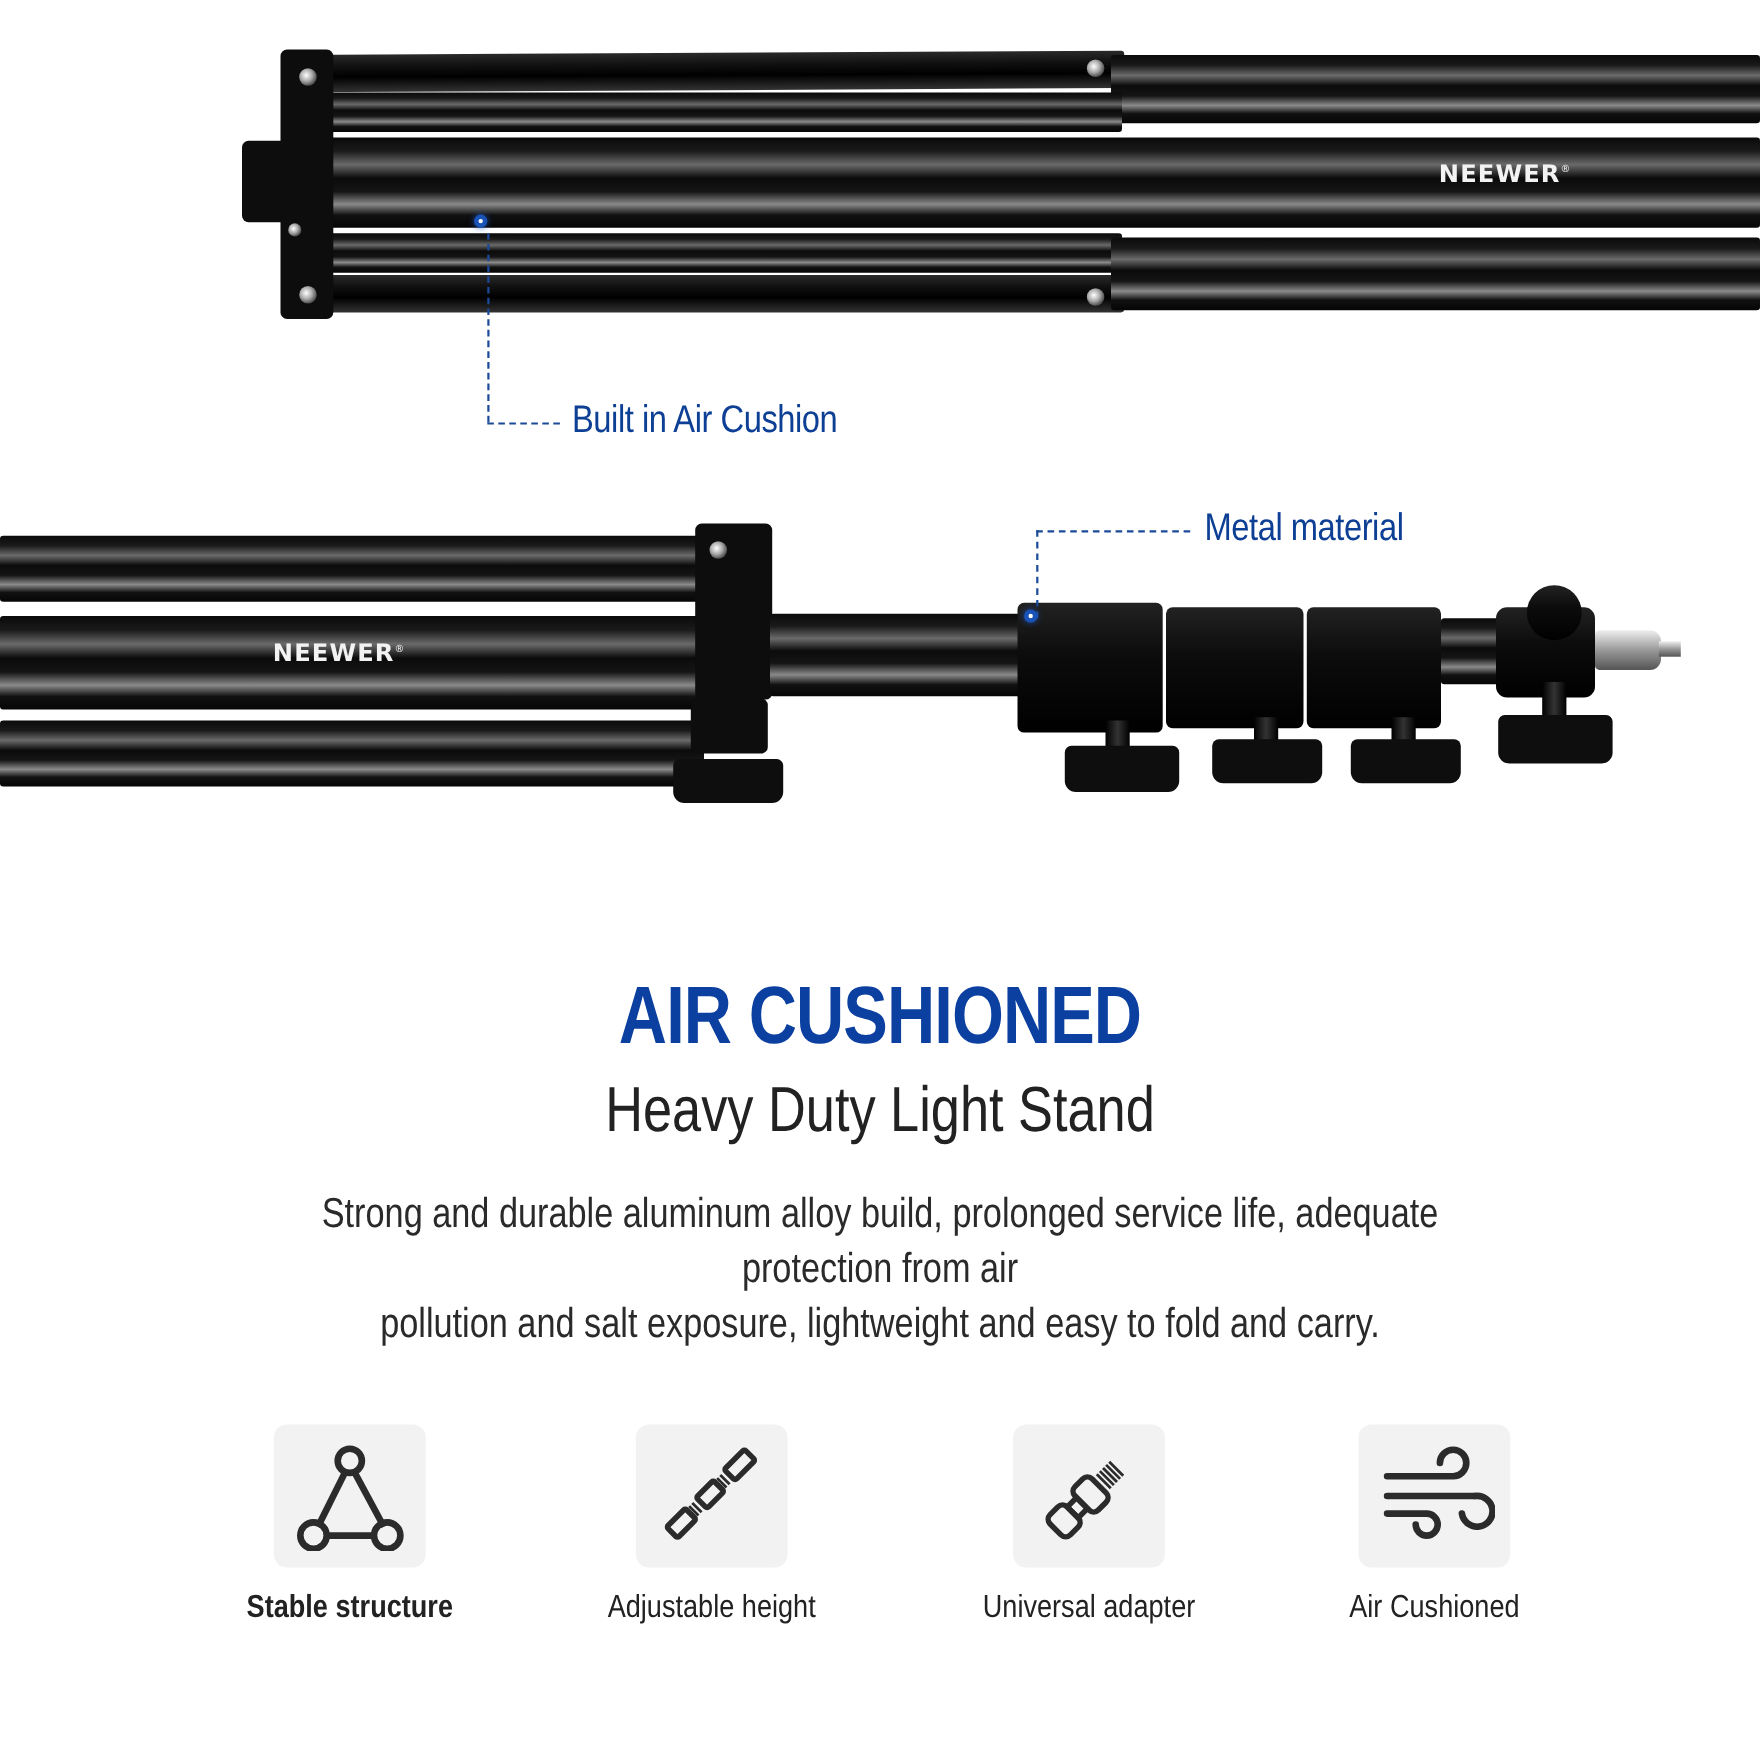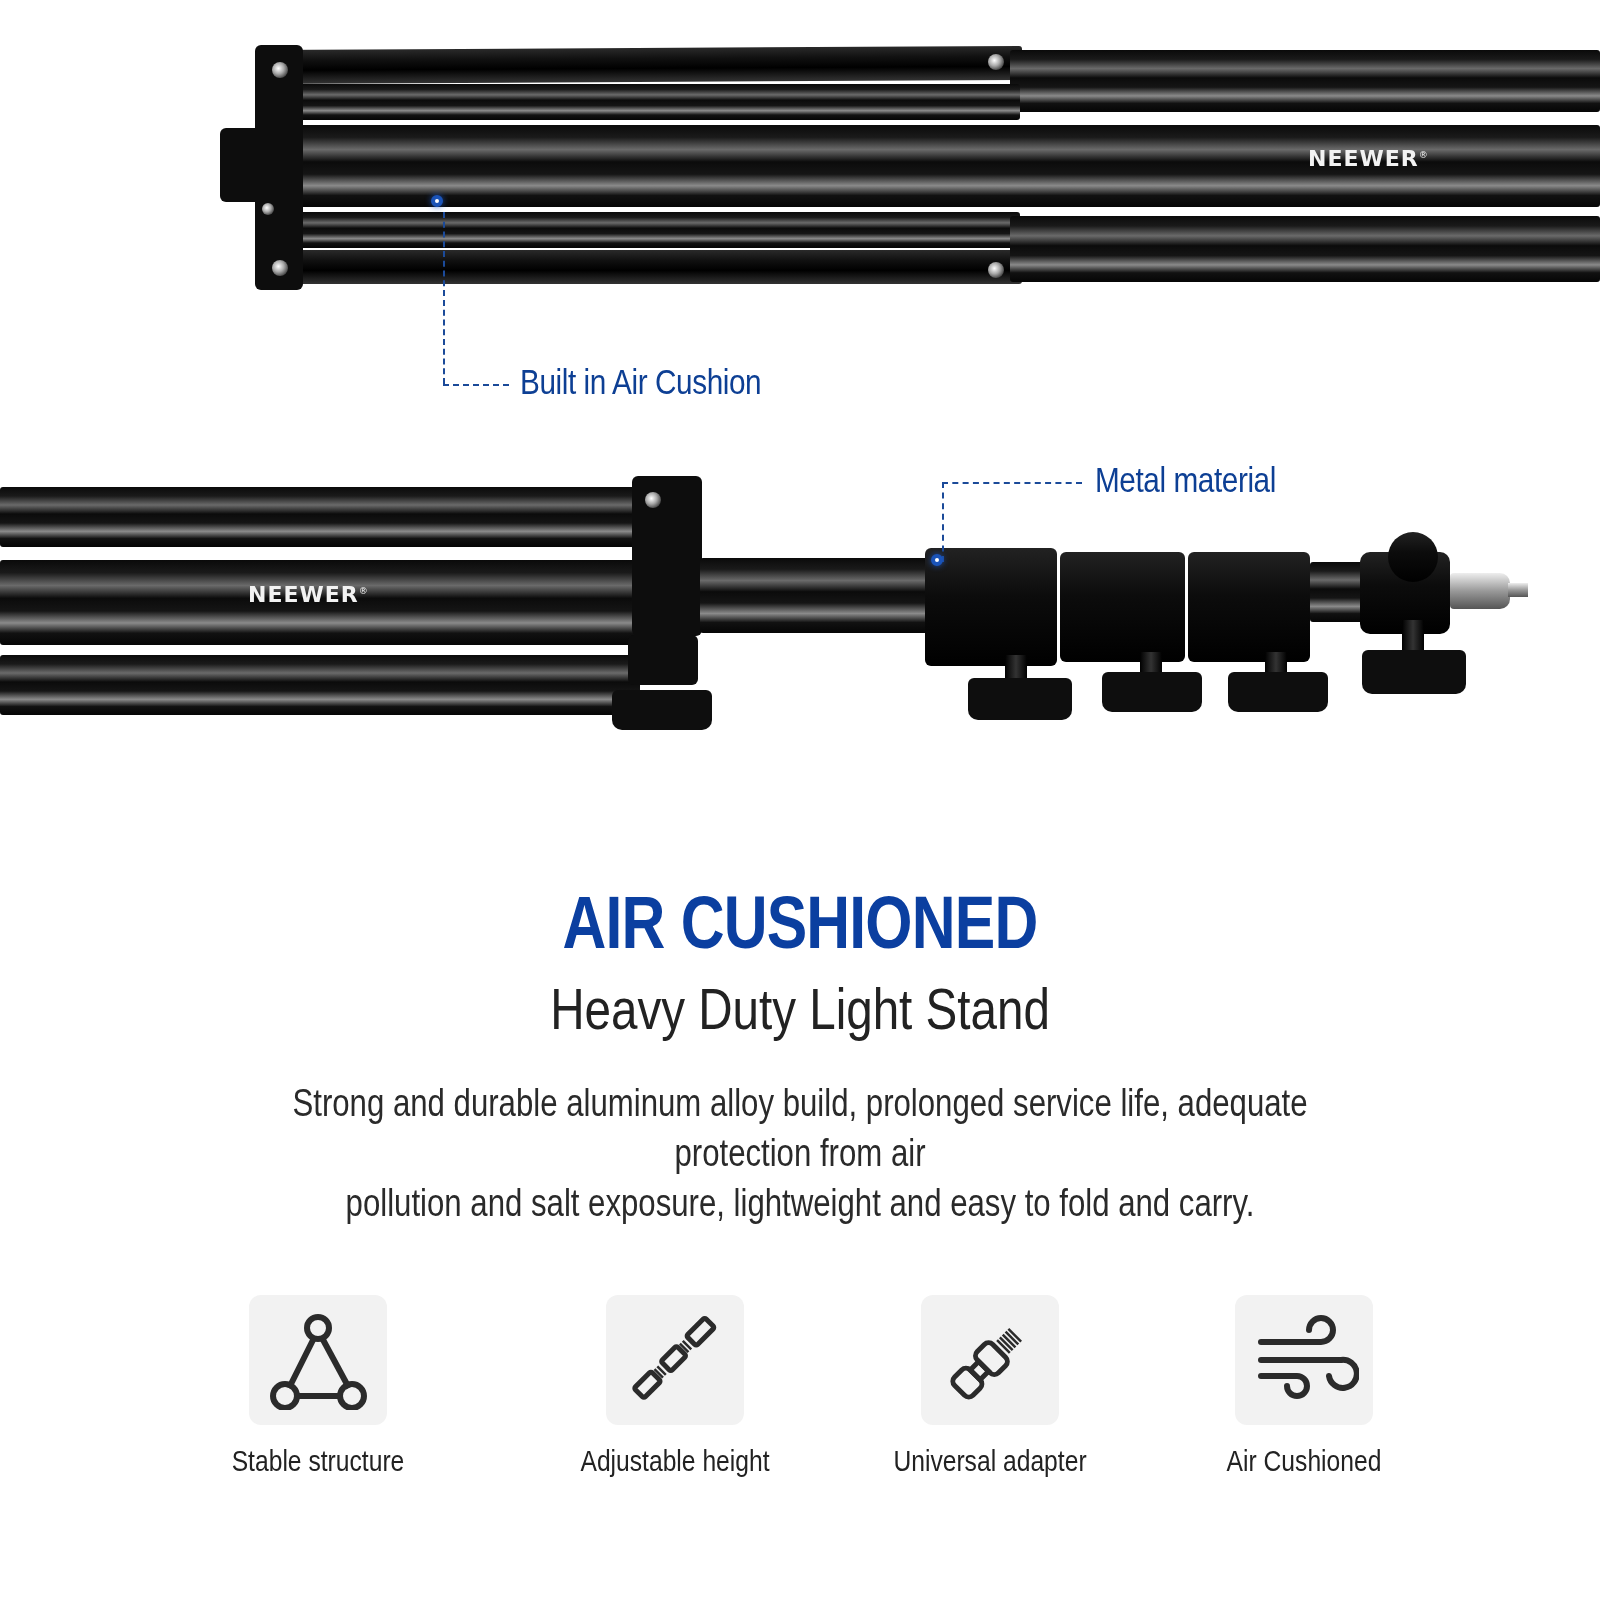--- a/index.html
+++ b/index.html
@@ -99,37 +99,37 @@
   <div class="callout-text" style="left:1095px;top:20px;">Metal material</div>
 </div>
 
 <div class="title">AIR CUSHIONED</div>
 <div class="subtitle">Heavy Duty Light Stand</div>
 <div class="desc">
   <div>Strong and durable aluminum alloy build, prolonged service life, adequate protection from air</div>
   <div>pollution and salt exposure, lightweight and easy to fold and carry.</div>
 </div>
 
-<div class="feature" style="left:198px;">
+<div class="feature" style="left:198px;font-weight:bold;">
   <div class="box">
     <svg width="110" height="100" viewBox="0 0 110 100">
       <g fill="none" stroke="#2b2b2b" stroke-width="6">
         <line x1="52" y1="26" x2="26" y2="78"></line>
         <line x1="58" y1="26" x2="86" y2="78"></line>
         <line x1="34" y1="86" x2="78" y2="86"></line>
         <circle cx="55" cy="18" r="11"></circle>
         <circle cx="22" cy="86" r="12"></circle>
         <circle cx="89" cy="86" r="12"></circle>
       </g>
     </svg>
   </div>
   <div class="label">Stable structure</div>
 </div>
 
-<div class="feature" style="left:555px;">
+<div class="feature" style="left:527px;">
   <div class="box">
     <svg width="110" height="110" viewBox="0 0 110 110">
       <g transform="rotate(-45 55 55)" fill="none" stroke="#2b2b2b" stroke-width="5">
         <rect x="6" y="46" width="24" height="14" rx="2"></rect>
         <rect x="44" y="46" width="22" height="14" rx="2"></rect>
         <rect x="80" y="46" width="26" height="14" rx="2"></rect>
         <line x1="34" y1="47" x2="34" y2="59" stroke-width="2.5"></line>
         <line x1="38" y1="47" x2="38" y2="59" stroke-width="2.5"></line>
         <line x1="70" y1="47" x2="70" y2="59" stroke-width="2.5"></line>
         <line x1="74" y1="47" x2="74" y2="59" stroke-width="2.5"></line>

